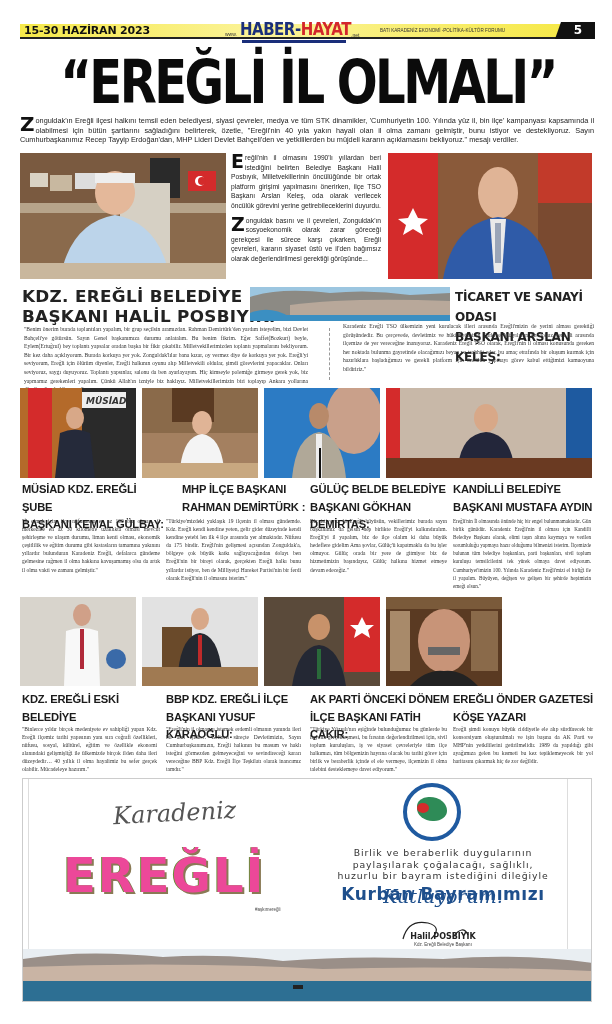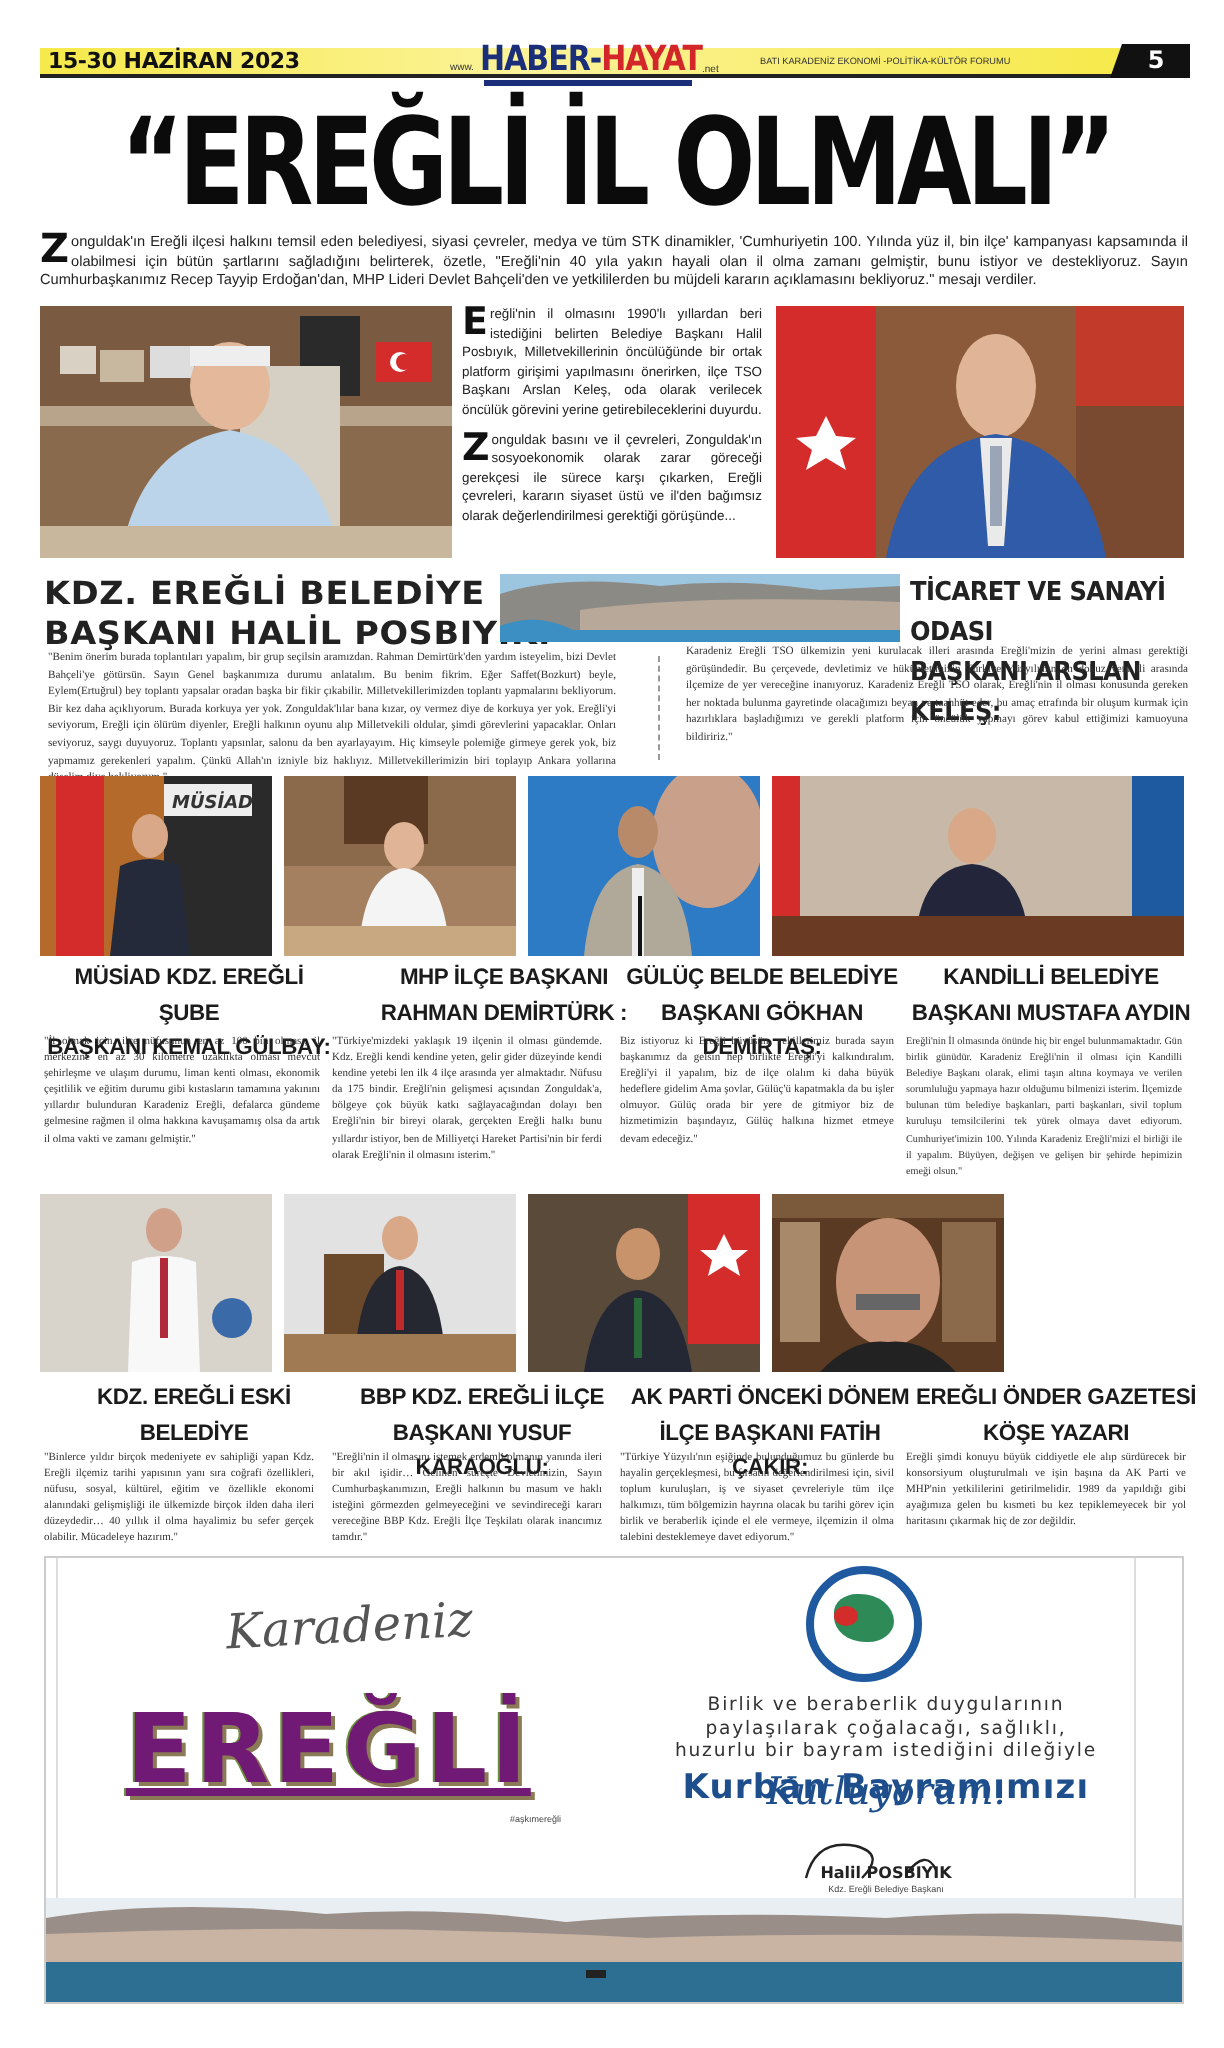--- a/index.html
+++ b/index.html
@@ -34,29 +34,29 @@
 
   
   .sec-h { position: absolute; font-weight: 900; font-family: "DejaVu Sans", sans-serif; color: #222; line-height: 20px; }
   .sec-h-1 { left: 22px; top: 287px; font-size: 16px; letter-spacing: 0.3px; transform: scaleX(1.05); transform-origin: left; }
   .sec-h-2 { left: 455px; top: 287px; font-size: 13px; letter-spacing: -0.3px; transform: scaleX(0.93); transform-origin: left; line-height: 20px; }
   .quote-l { position: absolute; left: 24px; top: 325px; width: 284px; font: 5.6px/8.6px "Liberation Serif", serif; text-align: justify; color: #333; }
   .quote-r { position: absolute; left: 343px; top: 322px; width: 251px; font: 5.6px/8.6px "Liberation Serif", serif; text-align: justify; color: #333; }
   .vdiv { position: absolute; left: 329px; top: 328px; width: 0; height: 52px; border-left: 1px dashed #999; }
 
   
-  .card-h { position: absolute; font: bold 11.2px/17.5px "Liberation Sans", sans-serif; color: #1b1b1b; letter-spacing: -0.2px; text-align: center; }
+  .card-h { position: absolute; font: bold 11.2px/17.5px "Liberation Sans", sans-serif; color: #1b1b1b; letter-spacing: -0.2px; }
   .card-t { position: absolute; font: 5.5px/8.1px "Liberation Serif", serif; text-align: justify; color: #333; }
 
   
   .ad { position: absolute; left: 22px; top: 778px; width: 570px; height: 224px; border: 1px solid #ccc; background: #fff; overflow: hidden; }
   .ad-left-stripe { position: absolute; left: 0; top: 0; width: 6px; height: 170px; border-right: 1px solid #ddd; }
   .ad-right-stripe { position: absolute; right: 0; top: 0; width: 24px; height: 170px; border-left: 1px solid #ddd; }
   .ad-script { position: absolute; left: 90px; top: 20px; font: italic 24px "DejaVu Serif", serif; color: #555; transform: rotate(-3deg); }
-  .ad-ereg { position: absolute; left: 40px; top: 68px; font: 900 48px "DejaVu Sans", sans-serif; letter-spacing: 2px; color: #701a75; text-shadow: 2px 2px 0 #8a7a55, -1px 0 0 #6b8f3a; text-decoration: underline; }
+  .ad-ereg { position: absolute; left: 40px; top: 68px; font: 900 48px "DejaVu Sans", sans-serif; letter-spacing: 2px; color: #ec4899; text-shadow: 2px 2px 0 #8a7a55, -1px 0 0 #6b8f3a; }
   .ad-hash { position: absolute; left: 232px; top: 128px; font: 4.5px "Liberation Sans", sans-serif; color: #444; }
   .ad-logo { position: absolute; left: 380px; top: 4px; width: 58px; height: 58px; border-radius: 50%; border: 4px solid #1f5aa0; background: #fff; }
   .ad-logo-inner { position: absolute; left: 10px; top: 10px; width: 30px; height: 24px; background: #2e8b57; border-radius: 40% 60% 45% 55%; }
   .ad-logo-red { position: absolute; left: 10px; top: 16px; width: 12px; height: 10px; background: #d42b2b; border-radius: 50%; }
   .ad-msg { position: absolute; left: 290px; top: 68px; width: 260px; text-align: center; font: 9.3px/11.6px "DejaVu Sans", sans-serif; letter-spacing: 0.9px; color: #333; }
   .ad-kurban { position: absolute; left: 290px; top: 105px; width: 260px; text-align: center; font: 900 17px "DejaVu Sans", sans-serif; letter-spacing: 0.6px; color: #1e4f8c; }
   .ad-kutl { position: absolute; left: 290px; top: 106px; width: 260px; text-align: center; font: italic 19px "DejaVu Serif", serif; color: #1e4f8c; }
   .ad-sig-name { position: absolute; left: 290px; top: 153px; width: 260px; text-align: center; font: bold 8px "DejaVu Sans", sans-serif; color: #222; }
   .ad-sig-title { position: absolute; left: 290px; top: 163px; width: 260px; text-align: center; font: 4.5px "Liberation Sans", sans-serif; color: #444; }
   .ad-sig { position: absolute; left: 370px; top: 140px; width: 90px; height: 40px; }

